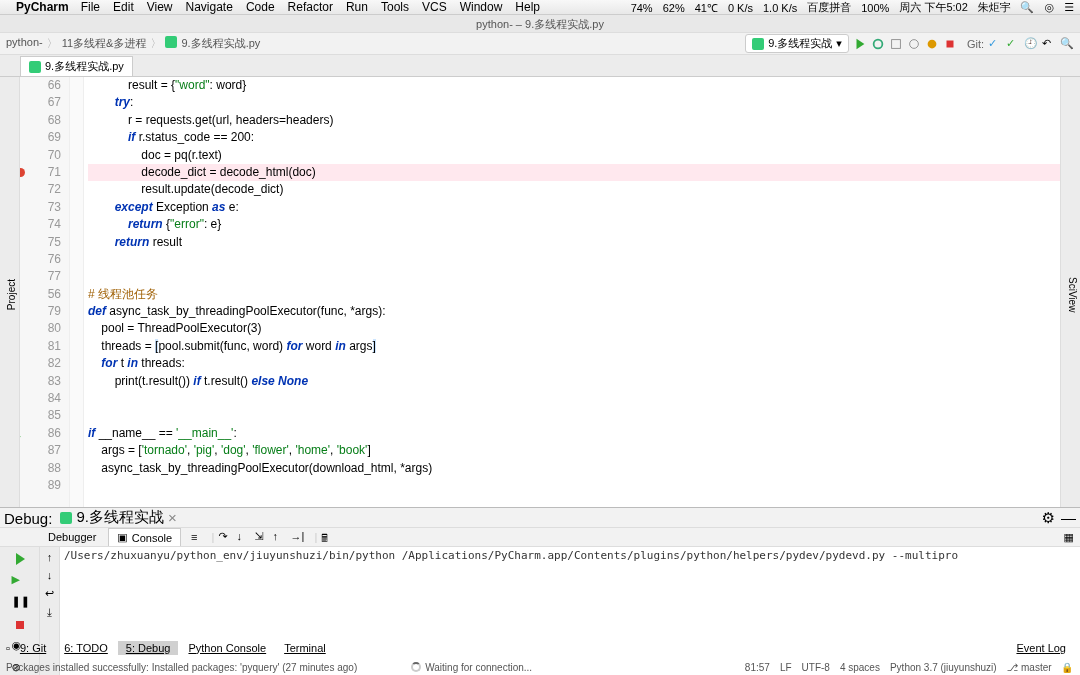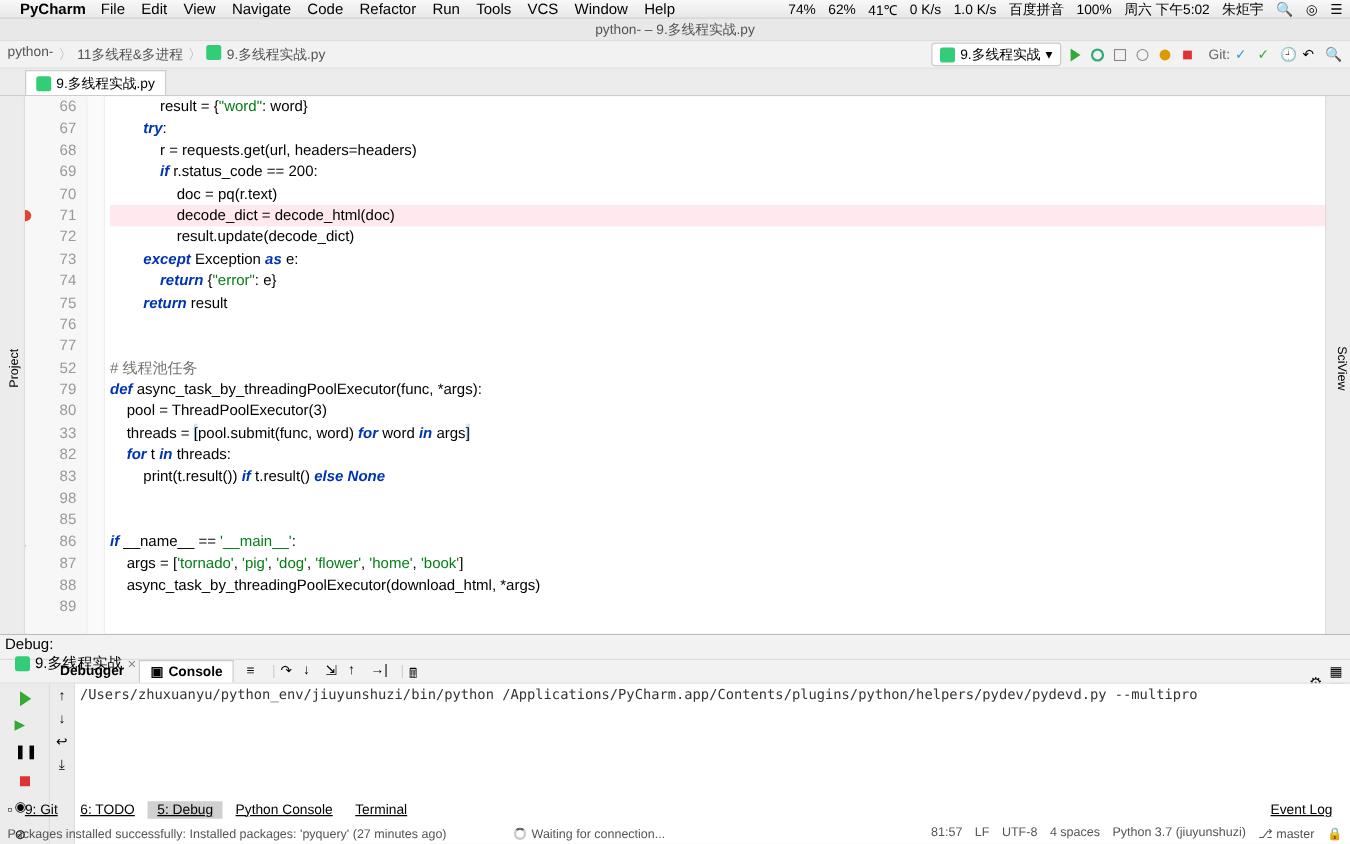--- a/index.html
+++ b/index.html
@@ -40,29 +40,29 @@
 .gutter .ln { height: 17.4px; position:relative;text-align:right; }
 .bp { position:absolute; left:-4px; top:4px; width:9px; height:9px; background:#d43; border-radius:50%; }
 .run-gut { position:absolute; left:-6px; top:3px; color:#3a3; font-size:9px; }
 .fold-markers { width: 14px; background:#fafafa; border-right:1px solid #eee; }
 .code { flex:1; padding-left: 4px; line-height: 17.4px; white-space: pre; }
 .code .line { height: 17.4px; }
 .hl-line { background: #ffe8ee; }
 .sel { background: #cce5ff; }
 .kw { color: #0033b3; font-weight: bold; font-style: italic; }
 .str { color: #067d17; }
-.cm { color: #737373; }
+.cm { color: #a16207; }
 .context-bar { position:absolute; bottom:0; left:0; right:0; height:17px; background:#f7f7f7; border-top:1px solid #ddd; font-size:10px; padding:2px 6px; color:#777; }
 
 
 .debug-panel { height: 130px; background: #f2f2f2; border-top: 1px solid #bbb; display:flex; flex-direction:column; }
-.debug-header { height: 20px; display:flex; align-items:flex-start; padding: 0 4px; border-bottom:1px solid #ddd; font-size:12px;flex-direction:column; }
+.debug-header { height: 20px; display:flex; align-items:flex-end; padding: 0 4px; border-bottom:1px solid #ddd; font-size:15px; }
 .debug-header .dh-right { margin-left:auto; display:flex; gap:6px; }
 .debug-tabs { height: 20px; display:flex; align-items:center; border-bottom:1px solid #ddd; padding-left: 40px; gap:4px; font-size:11px; }
-.dbg-tab { padding: 2px 8px; display:flex; align-items:center; gap:4px;font-weight:bold; }
+.dbg-tab { padding: 2px 8px; display:flex; align-items:center; gap:4px; }
 .dbg-tab.active { background:#fff; border:1px solid #ccc; border-bottom:none; }
 .debug-body { flex:1; display:flex; }
 .debug-left { width: 40px; background:#ececec; display:flex; flex-direction:column; align-items:center; gap:6px; padding-top:4px; border-right:1px solid #ddd; }
 .dbg-btn { width:16px; height:16px; cursor:default; }
 .console-out { flex:1; background:#fff; font-family:"Menlo",monospace; font-size:11px; padding:2px 4px; overflow:hidden; white-space:nowrap; color:#333; }
 .console-scroll { height:10px; background:#e0e0e0; margin:0 4px 2px 40px; border-radius:4px; position:relative; }
 .console-scroll .thumb { position:absolute; left:0; width:50%; height:100%; background:#aaa; border-radius:4px; }
 
 
 .bottom-tools { height: 20px; background:#ececec; border-top:1px solid #ccc; display:flex; align-items:center; padding:0 6px; font-size:11px; gap:2px; }
@@ -186,27 +186,27 @@
         <div class="ln">68</div>
         <div class="ln">69</div>
         <div class="ln">70</div>
         <div class="ln">71<span class="bp"></span></div>
         <div class="ln">72</div>
         <div class="ln">73</div>
         <div class="ln">74</div>
         <div class="ln">75</div>
         <div class="ln">76</div>
         <div class="ln">77</div>
-        <div class="ln">52</div>
+        <div class="ln">56</div>
         <div class="ln">79</div>
         <div class="ln">80</div>
-        <div class="ln">33</div>
+        <div class="ln">81</div>
         <div class="ln">82</div>
         <div class="ln">83</div>
-        <div class="ln">98</div>
+        <div class="ln">84</div>
         <div class="ln">85</div>
         <div class="ln">86<span class="run-gut">▶</span></div>
         <div class="ln">87</div>
         <div class="ln">88</div>
         <div class="ln">89</div>
       </div>
     <div class="fold-markers"></div>
     <div class="code" id="code"><div class="line">            result = {<span class="str">"word"</span>: word}</div><div class="line">        <span class="kw">try</span>:</div><div class="line">            r = requests.get(url, headers=headers)</div><div class="line">            <span class="kw">if</span> r.status_code == 200:</div><div class="line">                doc = pq(r.text)</div><div class="line hl-line">                decode_dict = decode_html(doc)</div><div class="line">                result.update(decode_dict)</div><div class="line">        <span class="kw">except</span> Exception <span class="kw">as</span> e:</div><div class="line">            <span class="kw">return</span> {<span class="str">"error"</span>: e}</div><div class="line">        <span class="kw">return</span> result</div><div class="line"></div><div class="line"></div><div class="line"><span class="cm"># 线程池任务</span></div><div class="line"><span class="kw">def</span> async_task_by_threadingPoolExecutor(func, *args):</div><div class="line">    pool = ThreadPoolExecutor(3)</div><div class="line">    threads = <span class="sel">[</span>pool.submit(func, word) <span class="kw">for</span> word <span class="kw">in</span> args<span class="sel">]</span></div><div class="line">    <span class="kw">for</span> t <span class="kw">in</span> threads:</div><div class="line">        print(t.result()) <span class="kw">if</span> t.result() <span class="kw">else</span> <span class="kw">None</span></div><div class="line"></div><div class="line"></div><div class="line"><span class="kw">if</span> __name__ == <span class="str">'__main__'</span>:</div><div class="line">    args = [<span class="str">'tornado'</span>, <span class="str">'pig'</span>, <span class="str">'dog'</span>, <span class="str">'flower'</span>, <span class="str">'home'</span>, <span class="str">'book'</span>]</div><div class="line">    async_task_by_threadingPoolExecutor(download_html, *args)</div><div class="line"></div></div>
   </div>
 

